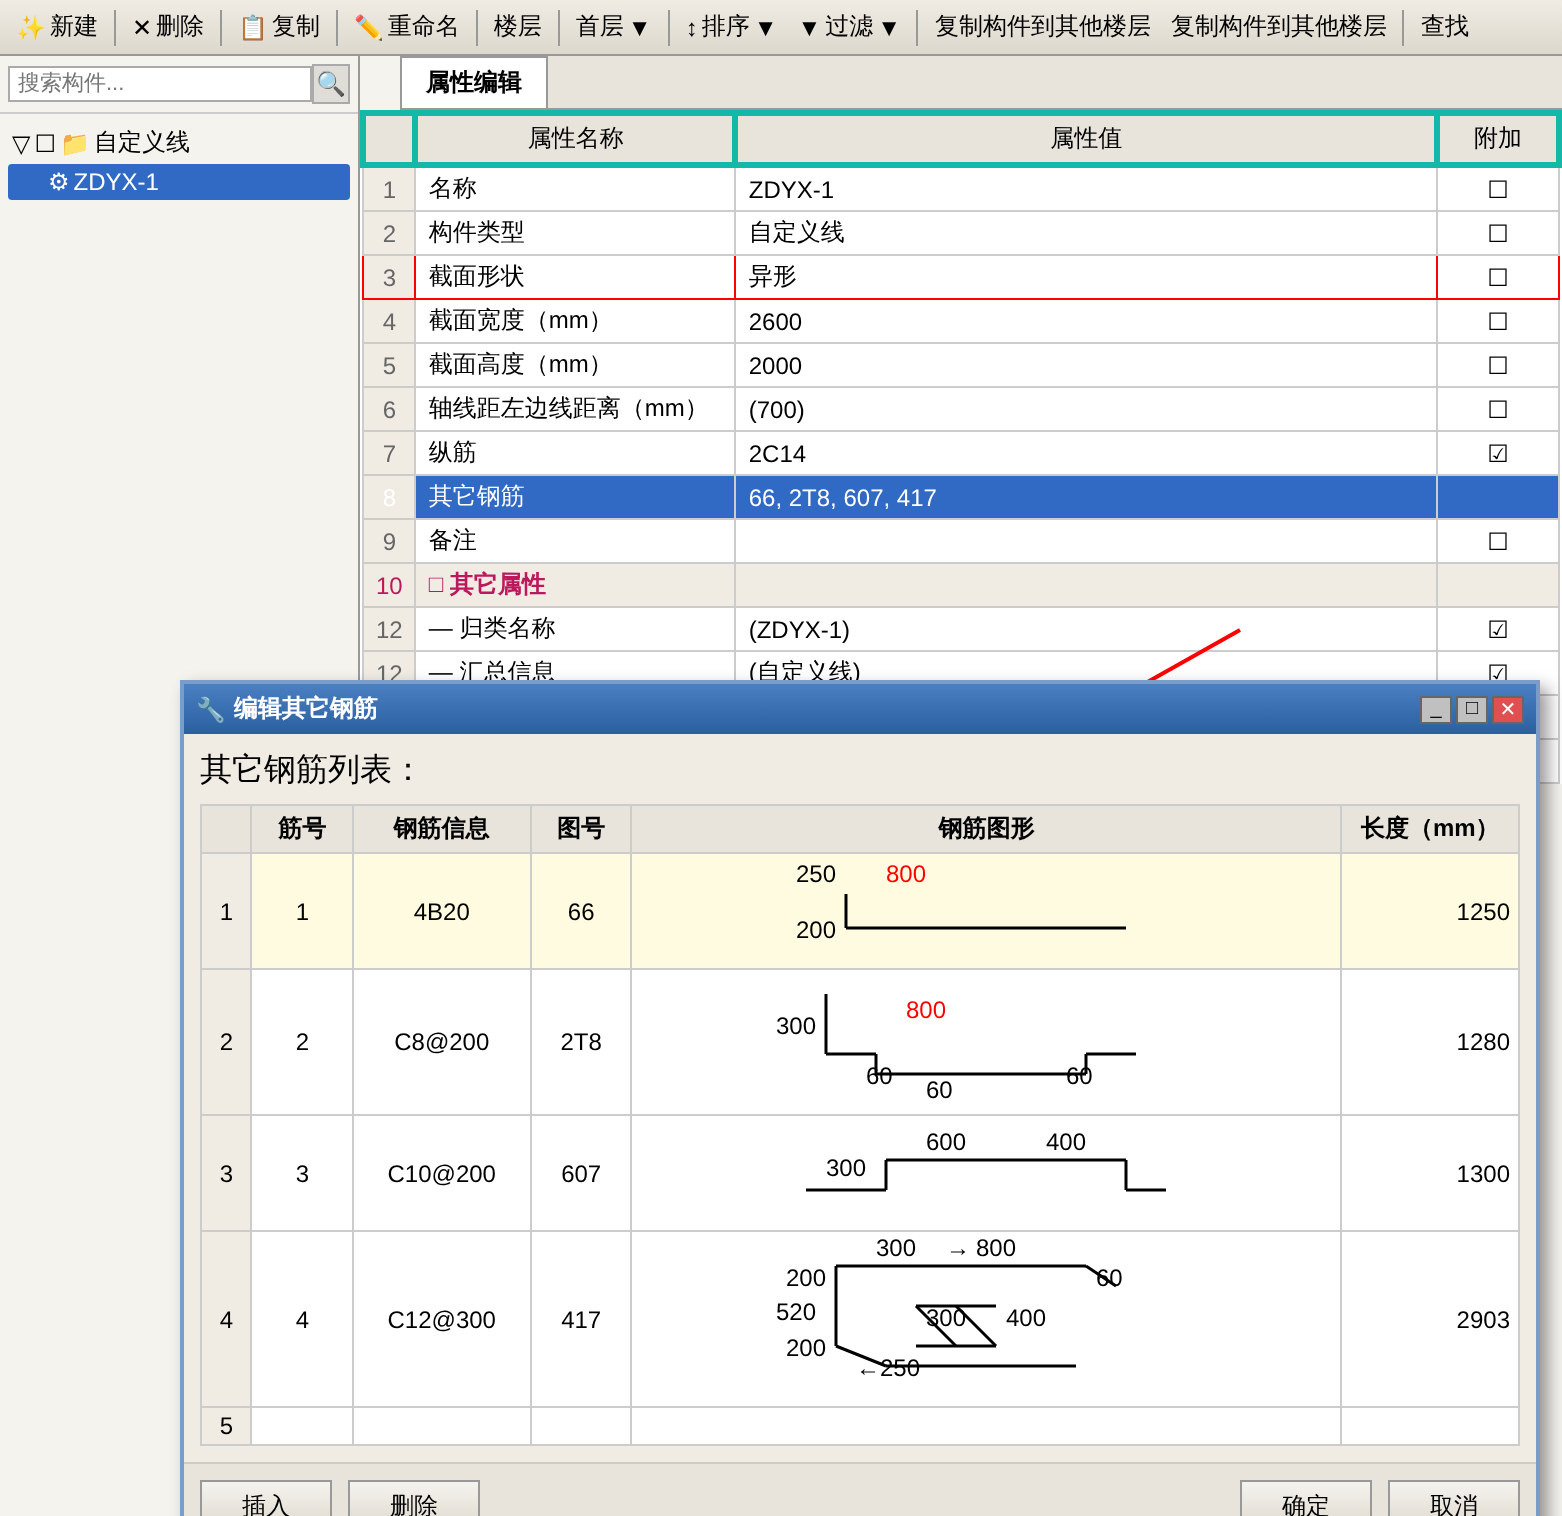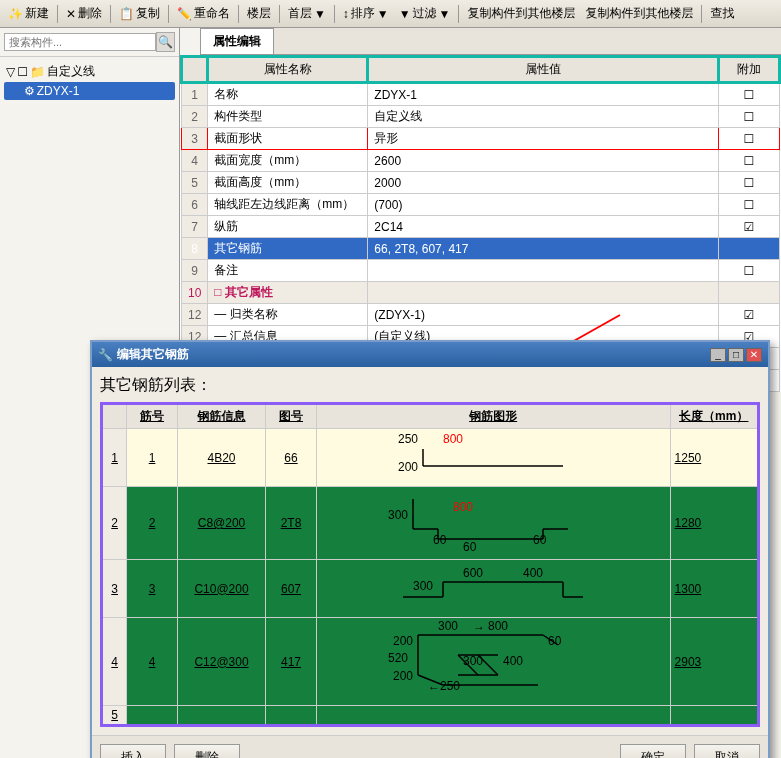--- a/index.html
+++ b/index.html
@@ -158,43 +158,42 @@
     }
     .dialog-ctrl-btn.close { background: #e05050; color: white; }
 
     .dialog-body { padding: 8px; }
     .dialog-label { margin-bottom: 6px; font-size: 16px; }
 
     
     .rebar-table {
       width: 100%;
       border-collapse: collapse;
-      background: #15803d;
-      border: 3px solid #8b5cf6;
-      text-decoration: underline;
+      background: #ffffff;
+      border: 1px solid #8b5cf6;
     }
     .rebar-table th {
       background: #e8e4dc;
       border: 1px solid #ccc;
       padding: 3px 6px;
       text-align: center;
       font-size: 12px;
     }
     .rebar-table td {
       border: 1px solid #ccc;
       padding: 2px 4px;
       vertical-align: middle;
     }
     .rebar-row-1 { background: #fffbe0; }
     .rebar-row-num { width: 20px; text-align: center; background: #f0ece4; }
     .rebar-col-筋号 { width: 40px; text-align: center; }
     .rebar-col-info { width: 70px; text-align: center; }
     .rebar-col-图号 { width: 40px; text-align: center; }
     .rebar-col-shape { width: 280px; text-align: center; }
-    .rebar-col-len { width: 70px; text-align: left; }
+    .rebar-col-len { width: 70px; text-align: right; }
 
     
     .shape-cell { text-align: center; vertical-align: middle; }
 
     
     .dialog-footer {
       padding: 8px;
       display: flex;
       justify-content: space-between;
       background: #e8e4dc;

